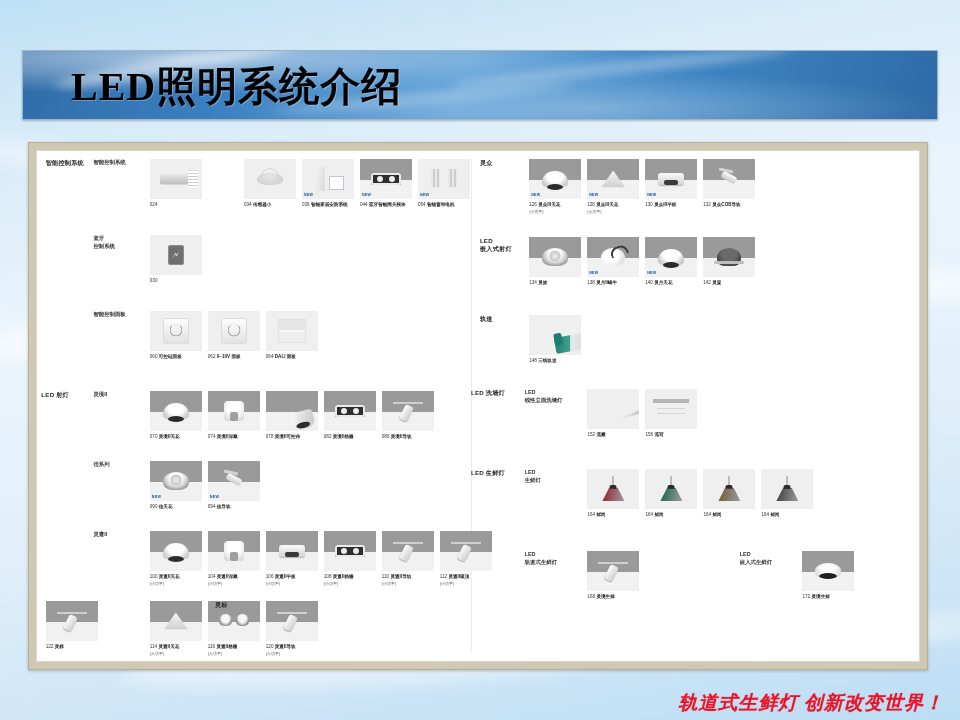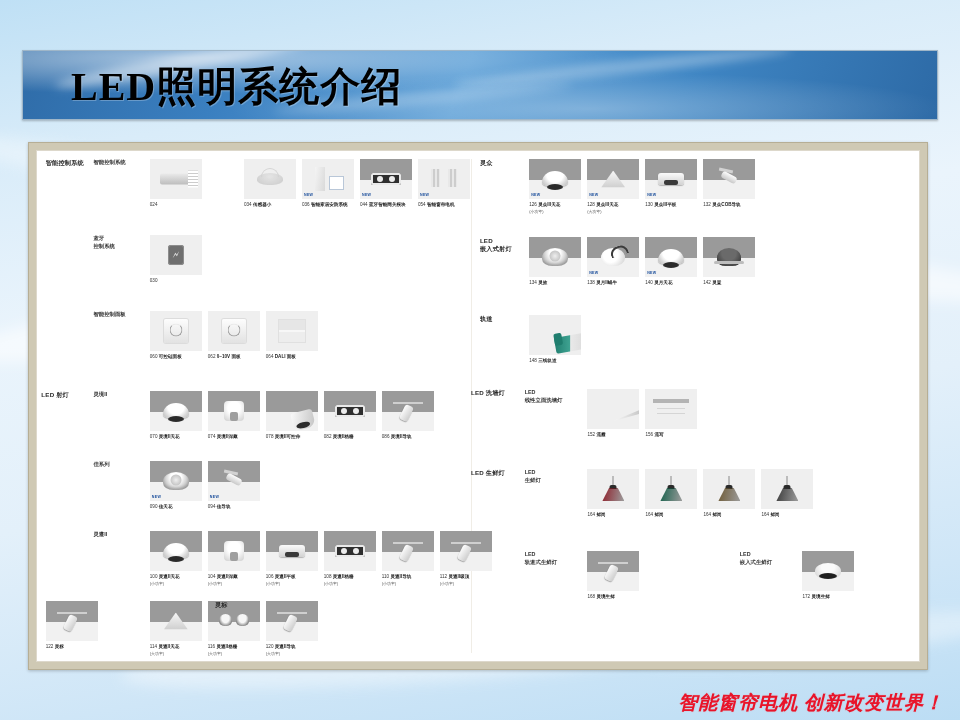--- a/index.html
+++ b/index.html
@@ -600,13 +600,13 @@
                 </div>
                 <div class="caption"><span class="code">172</span> <span class="nm">灵境生鲜</span></div>
               </div>
             </div>
           </div>
         </div>
       </div>
   </div>
 </div>
 
-<div id="footer-slogan">智能窗帘电机 创新改变世界！</div>
+<div id="footer-slogan">轨道式生鲜灯 创新改变世界！</div>
 
 </body></html>

